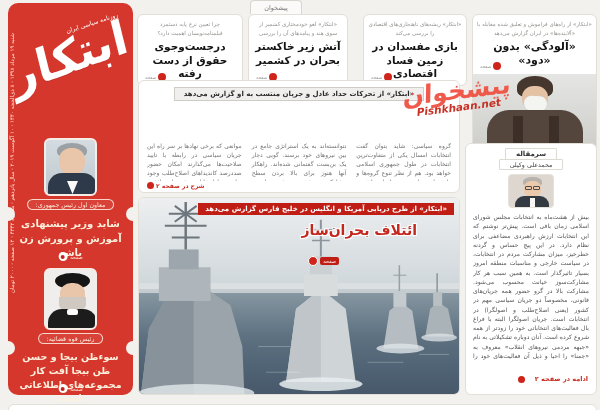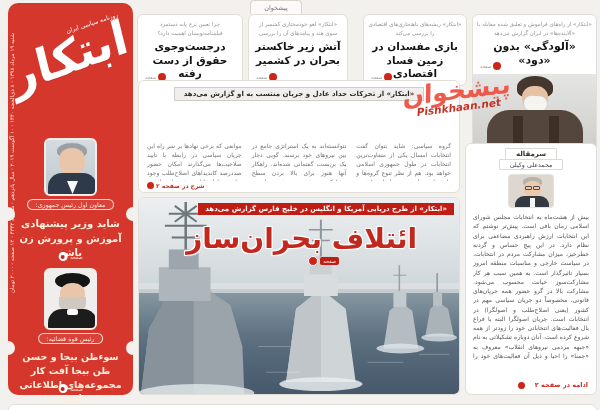--- a/index.html
+++ b/index.html
@@ -65,38 +65,38 @@
     column-count:3;column-gap:10px;font-size:6px;color:#737373;text-align:justify;line-height:1.5}
   #lead-more{position:absolute;bottom:3px;left:8px;display:flex;align-items:center;gap:2px;
     color:#c92b20;font-size:6px;font-weight:bold}
   #lead-more .c{width:7px;height:7px;border-radius:50%;background:#ce241a}
 
   
   #navy{left:138px;top:197px;width:322px;height:198px;overflow:hidden}
   #navy svg{display:block;width:100%;height:100%}
   #navy-kicker{position:absolute;top:5px;right:5px;background:#c01d15;color:#fff;
     font-size:7px;font-weight:bold;padding:2px 7px}
-  #navy-headline{position:absolute;top:24px;right:42px;font-size:28px;font-weight:bold;color:#c3281e;
+  #navy-headline{position:absolute;top:24px;right:42px;font-size:14px;font-weight:bold;color:#c3281e;
     text-shadow:0 0 3px #fff,1px 1px 0 #fff,-1px -1px 0 #fff,1px -1px 0 #fff,-1px 1px 0 #fff}
   #navy-badge{position:absolute;top:58px;right:120px;display:flex;align-items:center;gap:2px}
   #navy-badge .w{font-size:5px;color:#fff;background:#c01d15;padding:1px 3px;border-radius:2px}
   #navy-badge .c{width:10px;height:10px;border-radius:50%;background:#ce241a;border:1px solid #fff}
 
   
   #editorial{left:465px;top:143px;width:132px;height:252px}
   .epill{display:table;margin:0 auto;background:#fff;border:1px solid #ddd9d3;border-radius:1px;
     padding:1px 10px;white-space:nowrap}
   #ed-section{font-size:7px;font-weight:bold;color:#333;margin-top:4px}
   #ed-author{font-size:6.3px;color:#444;margin-top:-1px}
   #ed-photo{width:46px;height:34px;margin:4px auto 3px;border-radius:4px;overflow:hidden;position:relative;
     background:#ddd7cf;border:1px solid #e5e1db}
   #ed-title{text-align:center;font-size:9.5px;font-weight:bold;color:#101010}
   #ed-body{margin:4px 7px 0;font-size:6.1px;color:#565656;text-align:justify;line-height:1.52;
     height:148px;overflow:hidden}
-  #ed-more{position:absolute;bottom:5px;right:8px;display:flex;align-items:center;gap:10px;
+  #ed-more{position:absolute;bottom:11px;right:8px;display:flex;align-items:center;gap:10px;
     color:#c92b20;font-size:6.5px;font-weight:bold}
   #ed-more .c{width:7px;height:7px;border-radius:50%;background:#ce241a}
 
   
   #watermark{position:absolute;left:403px;top:78px;z-index:40;transform:rotate(-7deg);
     text-align:center;pointer-events:none;opacity:.95}
   #watermark .fa{font-size:25px;font-weight:bold;color:#ef5243;transform:skewX(-8deg);line-height:1}
   #watermark .en{font-size:10.5px;font-weight:bold;font-style:italic;color:#c6281c;margin-top:-2px}
 
   

